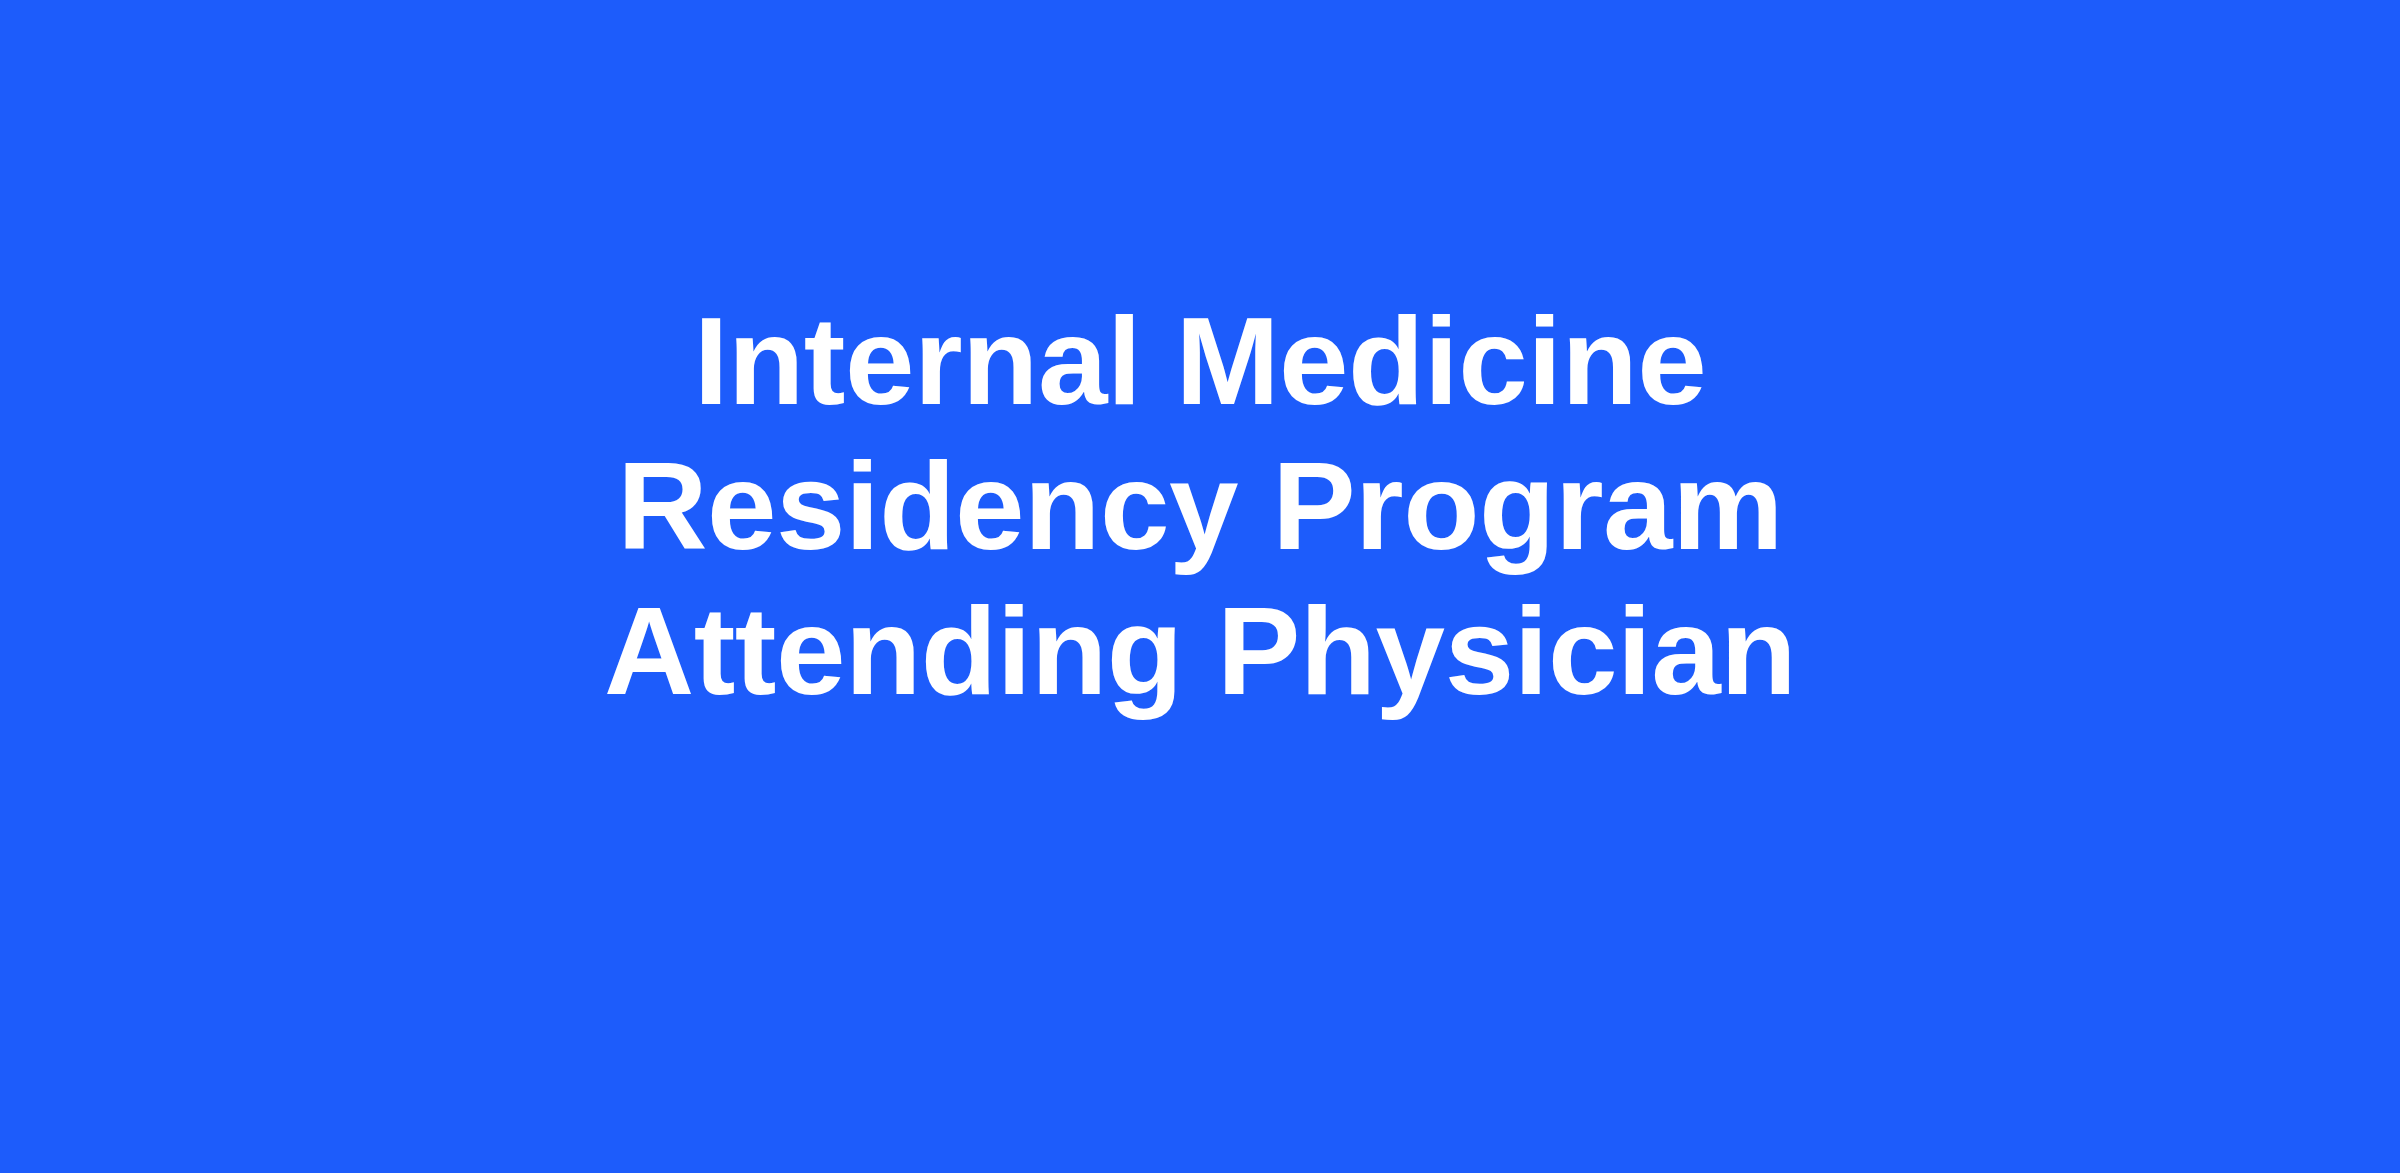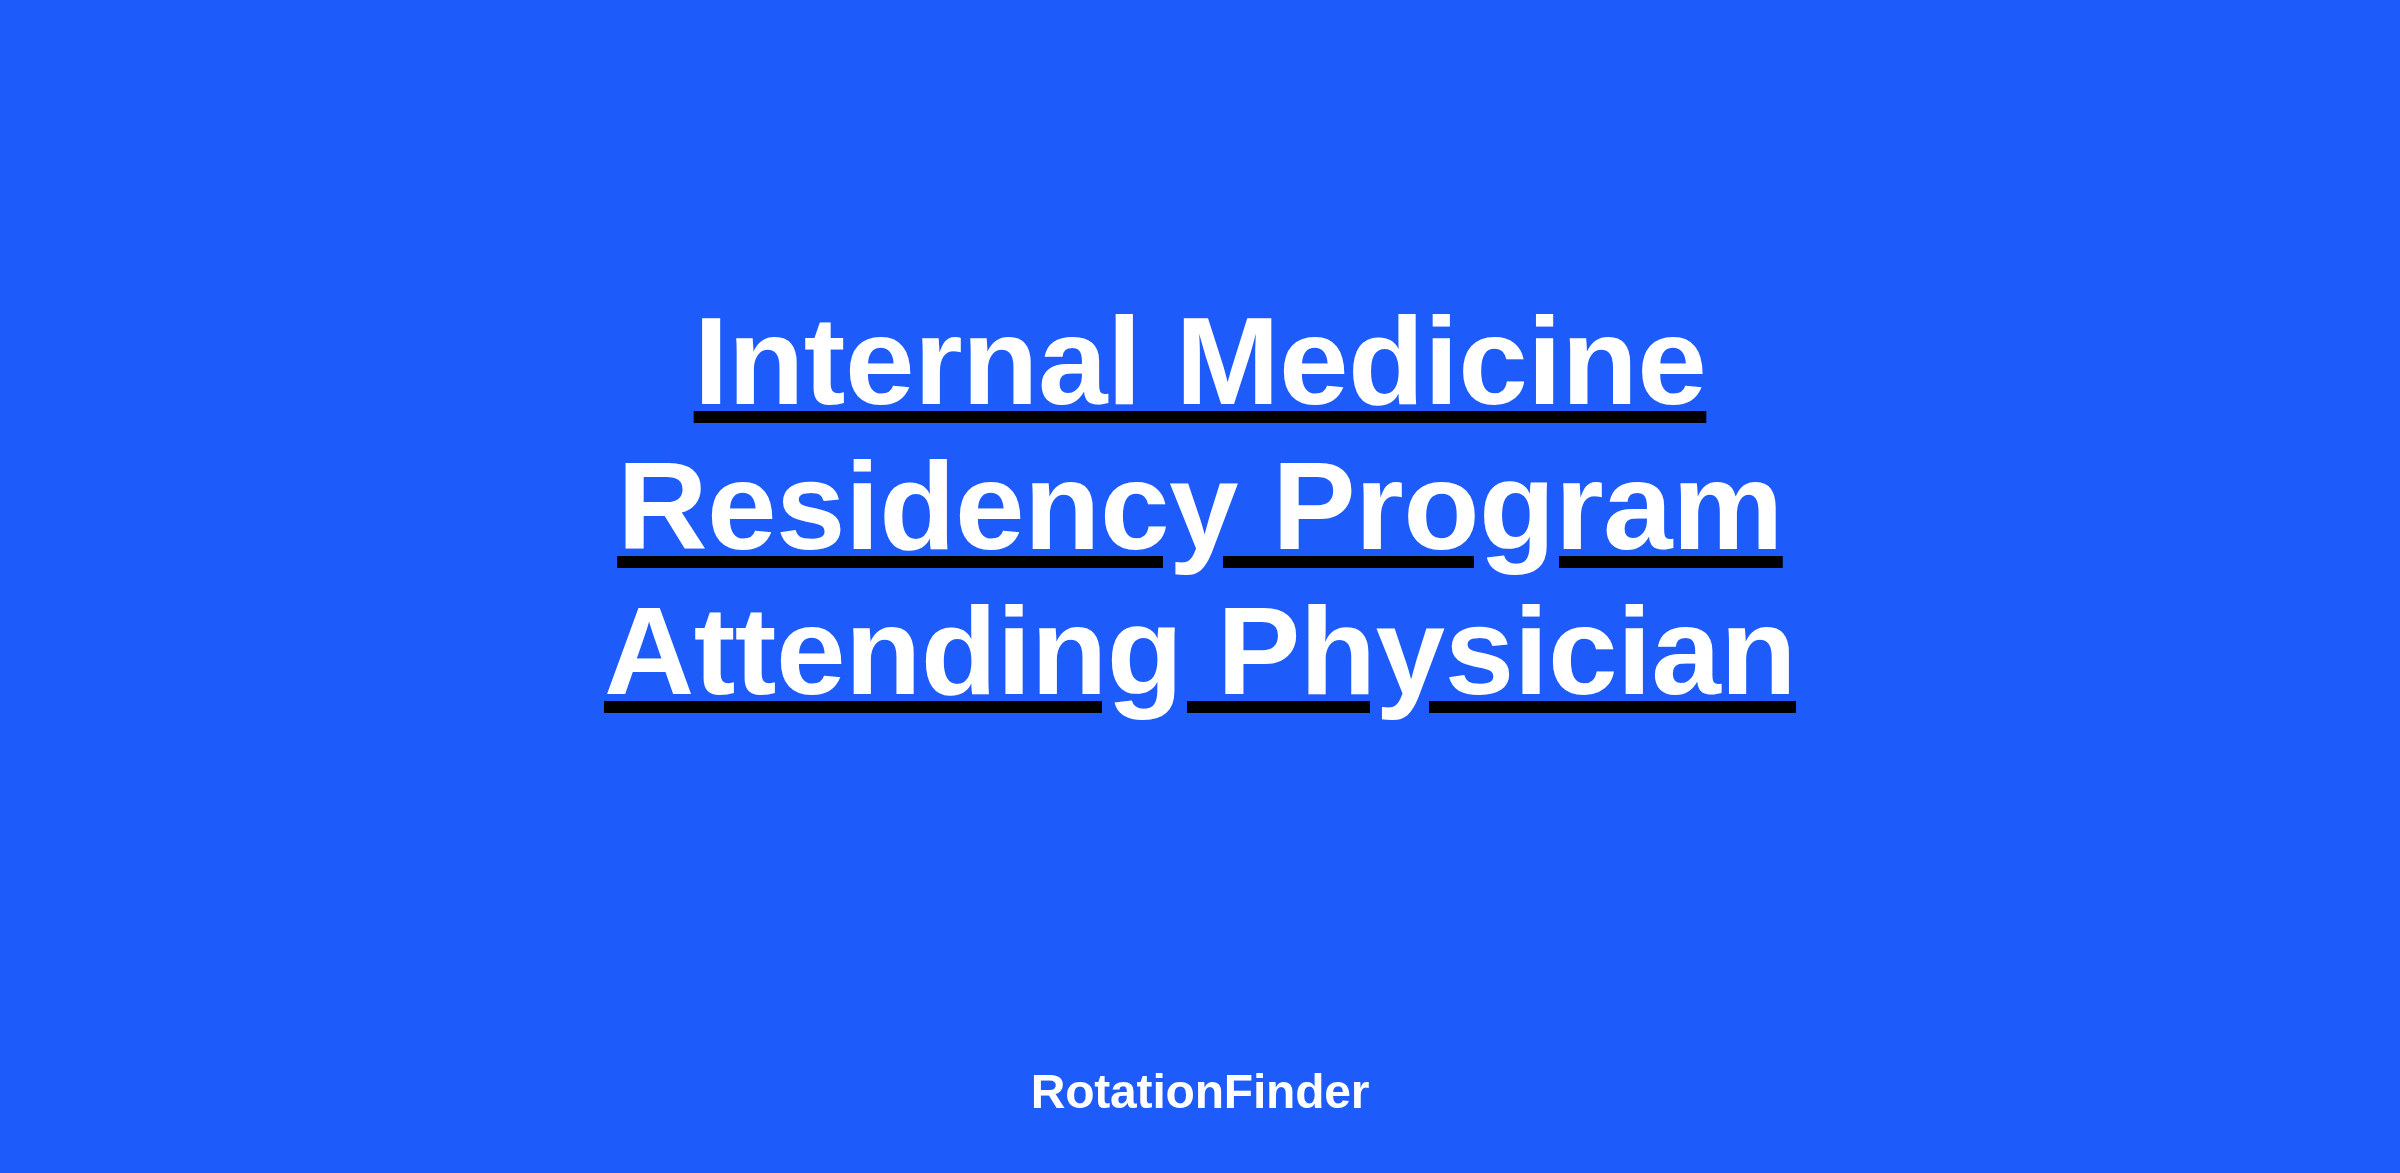--- a/index.html
+++ b/index.html
@@ -35,21 +35,20 @@
     flex-direction: column;
     align-items: center;
     justify-content: center;
     padding: 0 180px;
     box-sizing: border-box;
   }
   .hero-inner {
     width: 1620px;
     max-width: 100%;
     text-align: center;
-    text-decoration: underline;
   }
   .title {
     display: block;
     margin: 0;
     color: #ffffff;
     font-size: 125px;
     line-height: 145px;
     font-weight: 700;
     letter-spacing: -0.5px;
     text-align: center;
@@ -89,17 +88,14 @@
 <body>
 
 <div class="card">
 
   <div class="hero">
     <div class="hero-inner">
       <h1 class="title">Internal Medicine Residency Program Attending Physician</h1>
     </div>
   </div>
 
-  <div class="footer">
-    <div class="brand">RotationFinder</div>
-  </div>
 
 </div>
 
 </body></html>

